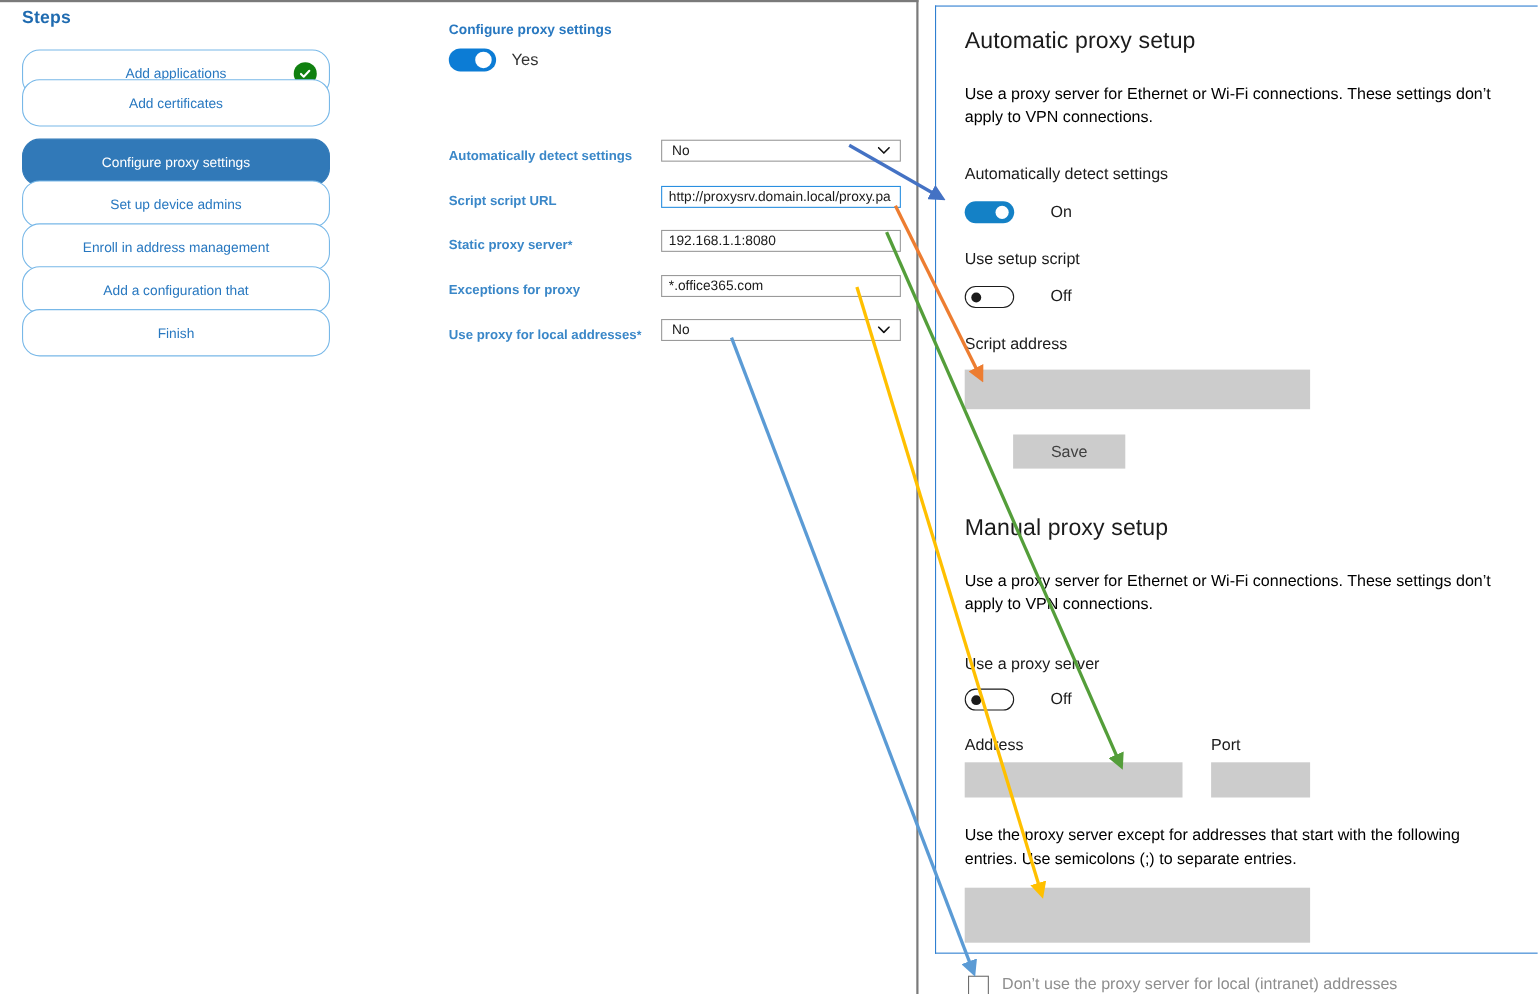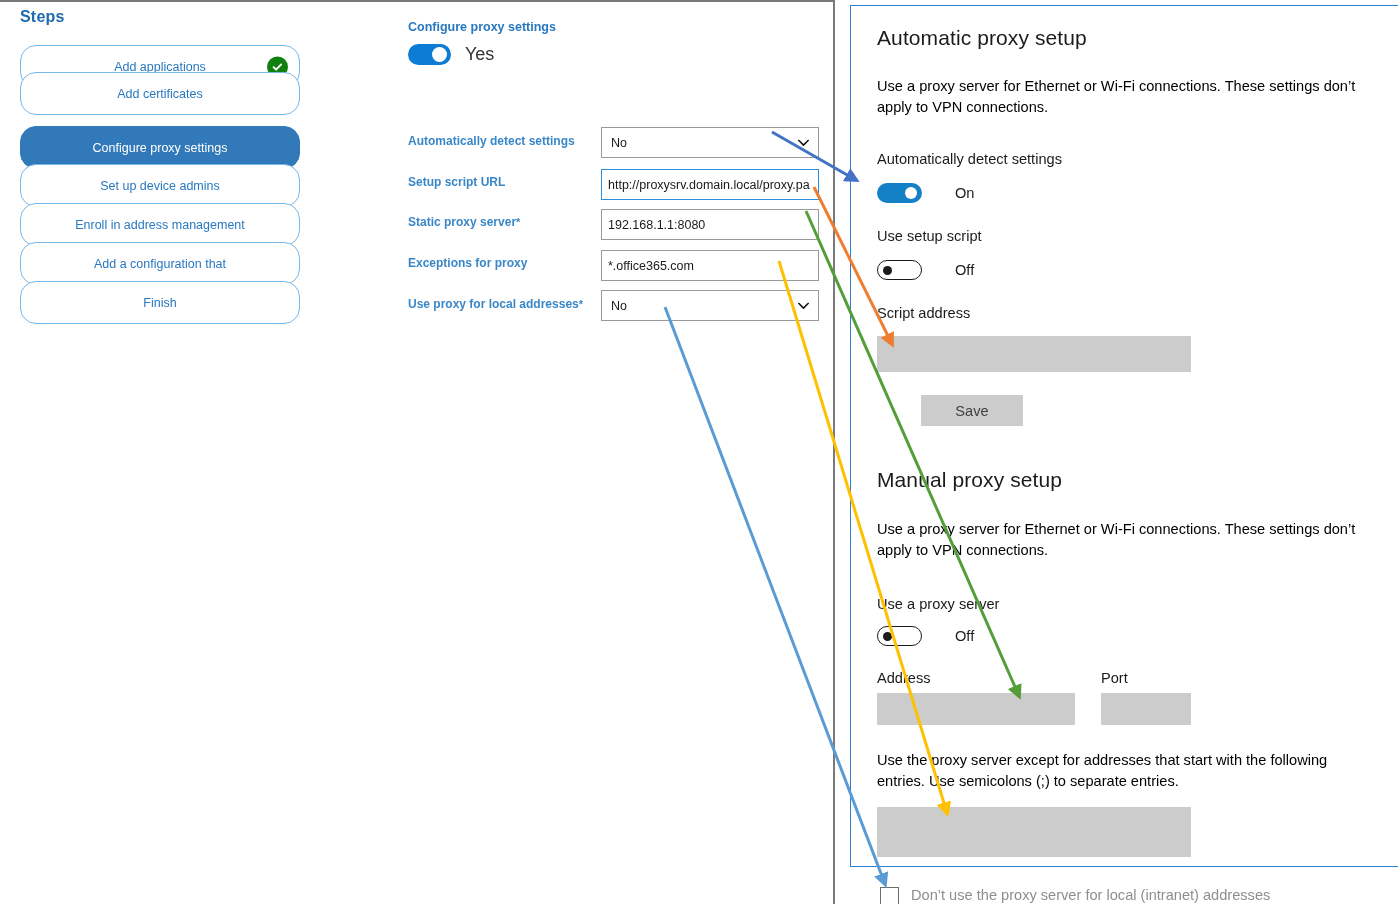--- a/index.html
+++ b/index.html
@@ -39,29 +39,29 @@
     position:absolute;left:408px;top:20px;
     font-size:12.5px;font-weight:bold;color:#2878c0;
   }
   .sw-row{position:absolute;left:408px;top:44px;display:flex;align-items:center;gap:14px;}
   .sw{
     width:43px;height:21px;border-radius:11px;background:#0c7cd5;position:relative;
   }
   .sw .knob{
     position:absolute;top:3px;right:4px;width:15px;height:15px;border-radius:50%;background:#fff;
   }
-  .sw-lbl{font-size:18px;color:#333;}
+  .sw-lbl{font-size:15px;color:#333;}
 
   .f-label{
     position:absolute;left:408px;
     font-size:12px;font-weight:bold;color:#3a87c8;white-space:nowrap;
   }
   .f-label .req{font-weight:bold;font-size:11px;}
   .f-ctl{
-    position:absolute;left:601px;width:218px;height:31px;
+    position:absolute;left:601px;width:218px;height:20px;
     border:1px solid #9a9a9a;background:#fff;box-sizing:border-box;
     font-size:12.5px;color:#1a1a1a;
     display:flex;align-items:center;padding:0 6px;
   }
   .f-ctl.focus{border:1.6px solid #2a8fe0;}
   .f-ctl.sel{cursor:pointer;padding-left:9px;}
   .caret{
     position:absolute;right:9px;top:50%;transform:translateY(-50%);
     width:11px;height:7px;
   }
@@ -154,21 +154,21 @@
   <div class="f-ctl sel" style="top:127px;">
     <span>No</span>
     <span class="caret">
       <svg width="11" height="7" viewBox="0 0 11 7">
           <path d="M0.7 0.8 L5.5 5.6 L10.3 0.8" fill="none" stroke="#111" stroke-width="1.5" stroke-linecap="round" stroke-linejoin="round"></path>
         </svg>
     </span>
   </div>
 
   <div class="f-label" style="top:175px;">
-    <span>Setup script URL</span>
+    <span>Script script URL</span>
   </div>
   <div class="f-ctl focus" style="top:169px;">
     <span>http://proxysrv.domain.local/proxy.pa</span>
   </div>
 
   <div class="f-label" style="top:215px;">
     <span>Static proxy server</span><span class="req">*</span>
   </div>
   <div class="f-ctl" style="top:209px;">
     <span>192.168.1.1:8080</span>

